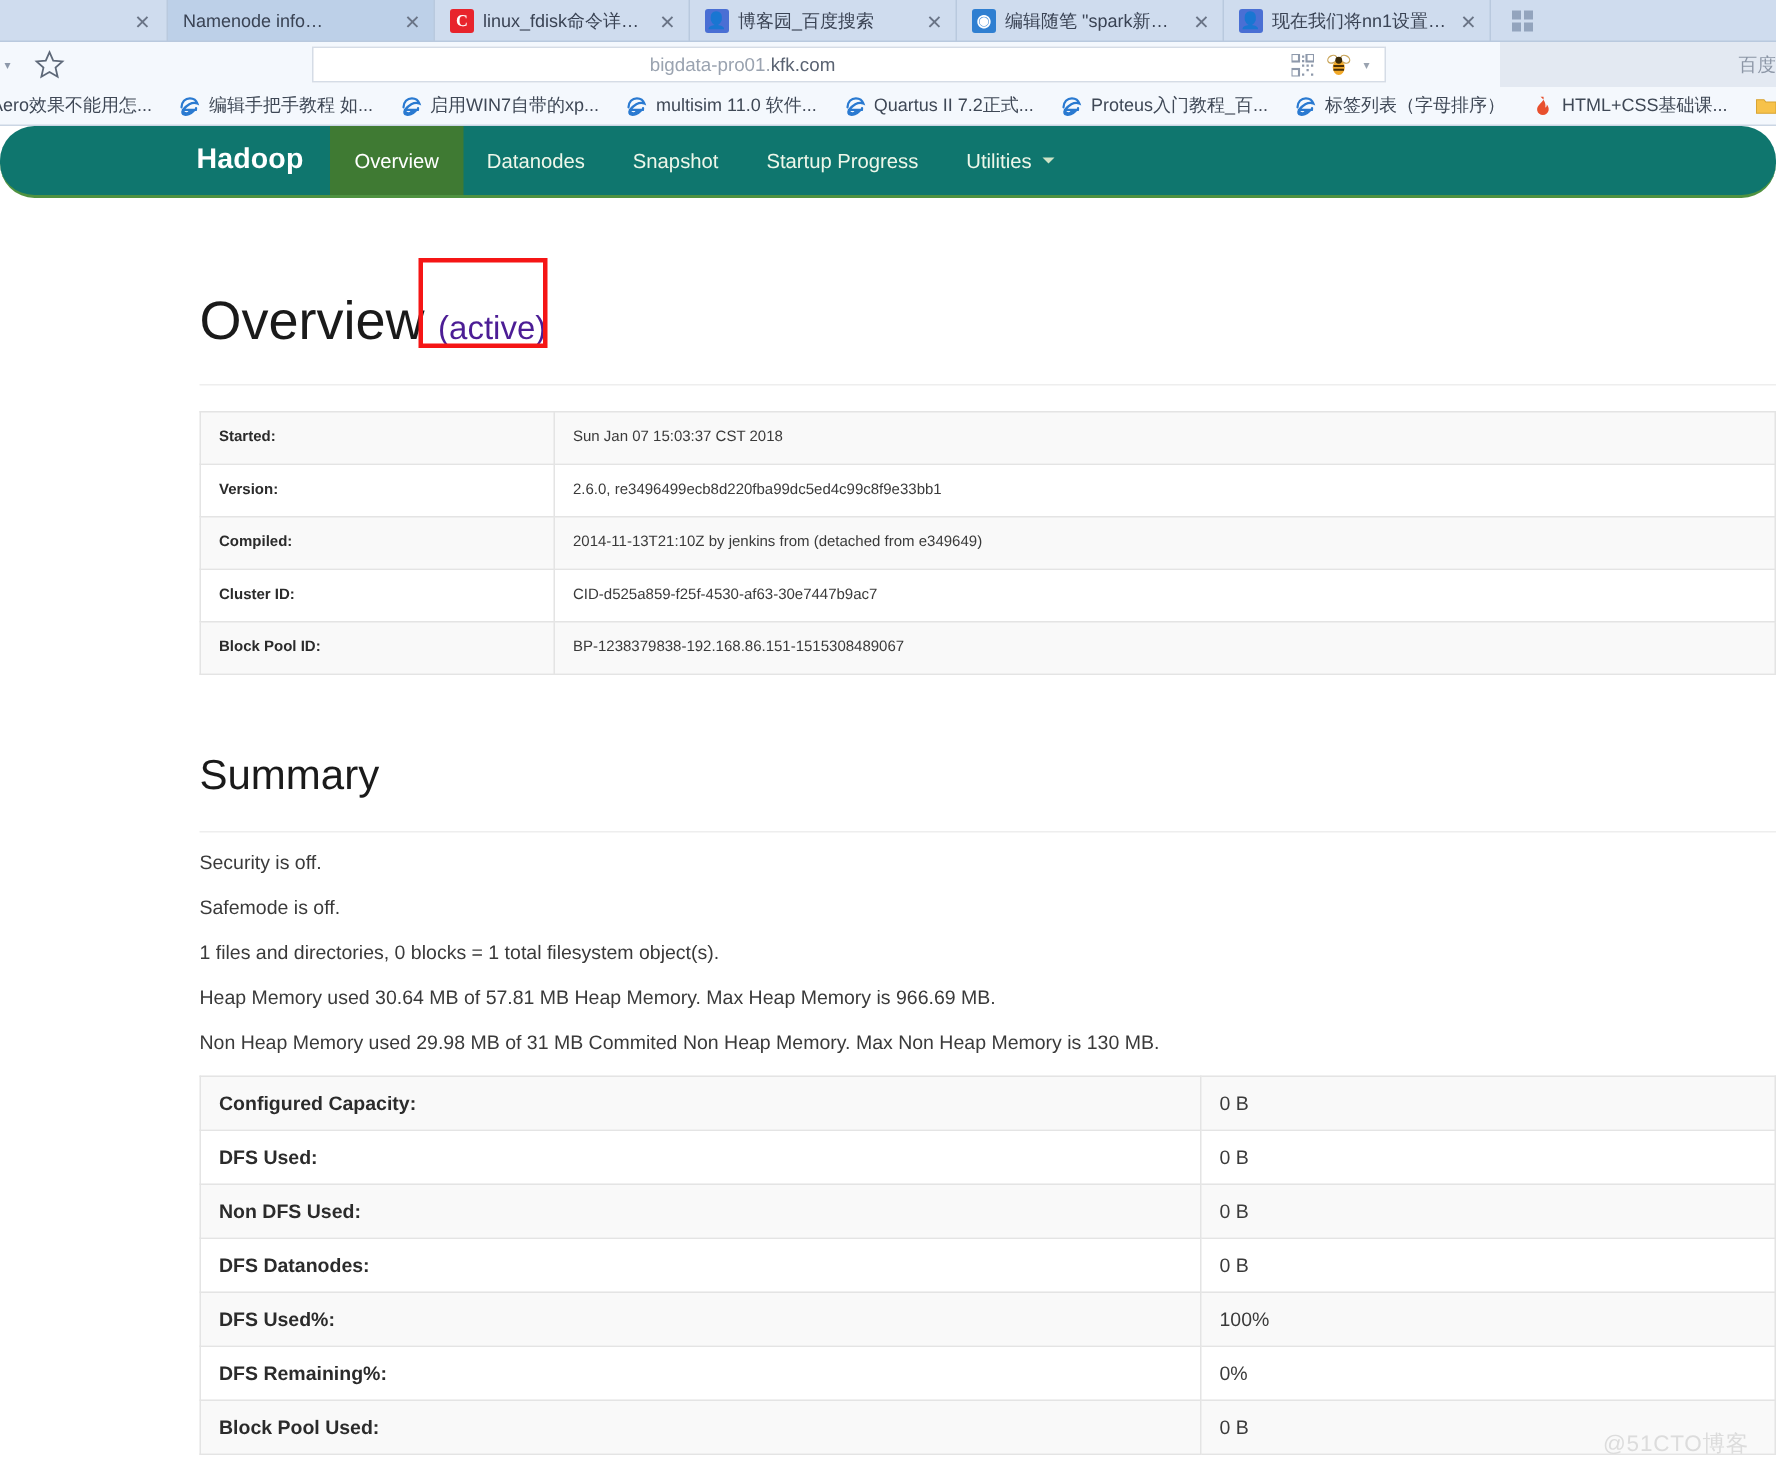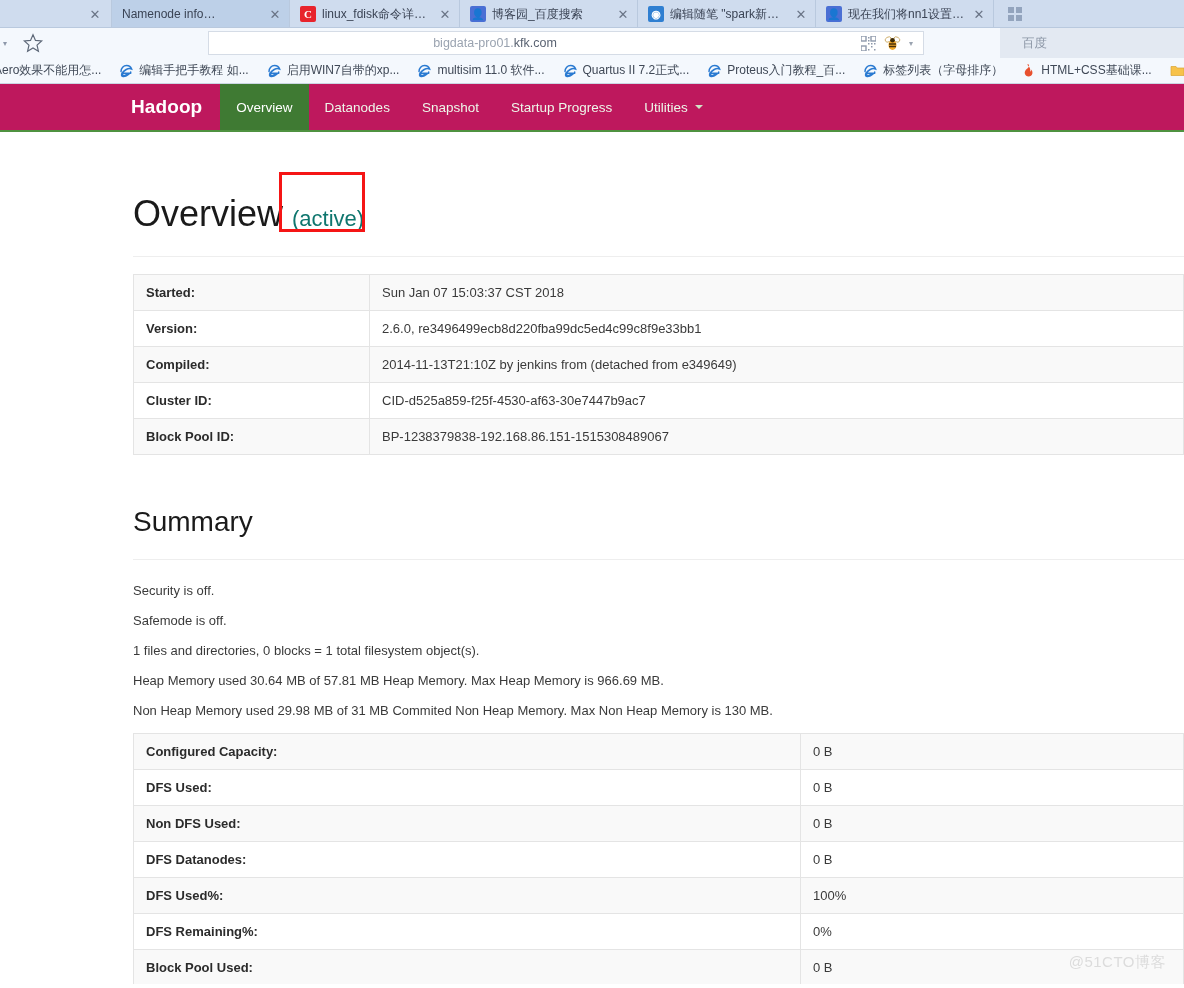--- a/index.html
+++ b/index.html
@@ -112,21 +112,21 @@
   .omnibox .url b { color: #5a6372; font-weight: normal; }
   .qr-icon { width: 15px; height: 15px; margin-right: 8px; flex:0 0 15px; }
   .bee-icon { width: 17px; height: 16px; margin-right: 4px; flex:0 0 17px; }
   .omnibox .drop-caret { color: #9aa3b0; font-size: 8px; width: 12px; text-align: center; }
   .search-pill {
     position: absolute; right: 0; top: 0;
     width: 184px; height: 30px;
     background: #e3e9f2;
     display: flex; align-items: center;
     padding-left: 22px;
-    font-size: 12.5px; color: #8c96a6;
+    font-size: 12.5px; color: #8c96a6; justify-content: flex-end;
   }
 
   
   .bookmarks {
     height: 26px;
     background: #f4f8fd;
     display: flex; align-items: center;
     position: relative;
     overflow: hidden;
     border-bottom: 1px solid #cbd6e4;
@@ -138,24 +138,25 @@
     padding: 0 9px;
     height: 26px;
   }
   .bm:first-child { padding-left: 0; margin-left: -6px; }
   .bm .bmico { width: 15px; height: 15px; margin-right: 5px; flex: 0 0 15px; }
   .bm .bmlabel { overflow: hidden; text-overflow: ellipsis; }
 
   
   .hadoop-nav {
     height: 48px;
-    background: #be185d;
+    background: #0f766e;
     display: flex; align-items: stretch;
     padding-left: 117px;
     border-bottom: 2px solid #4f9240;
+    border-radius: 23px;
   }
   .brand {
     display: flex; align-items: center;
     padding: 0 18px 0 14px;
     color: #ffffff;
     font-size: 19px;
     font-weight: bold;
     letter-spacing: 0.1px;
   }
   .nav-item {
@@ -193,41 +194,41 @@
     margin-left: 14px;
     font-weight: normal;
   }
   .active-wrap {
     margin-left: 9px;
     position: relative;
     display: inline-block;
   }
   .active-wrap .state {
     font-size: 22px;
-    color: #0f766e;
+    color: #4c1d95;
   }
   .active-wrap .annot-box {
     position: absolute;
     left: -13px; top: -22px;
     width: 86px; height: 60px;
     border: 3px solid #f51515;
     pointer-events: none;
   }
   hr.rule {
     border: 0;
     border-top: 1px solid #eeeeee;
     margin: 22px 0 0 0;
     width: 1051px;
   }
 
   table.kv {
     border-collapse: collapse;
     width: 1051px;
     margin-top: 17px;
-    font-size: 13px;
+    font-size: 10px;
     table-layout: fixed;
   }
   table.kv td {
     border: 1px solid #e4e4e4;
     padding: 10px 12px;
     color: #333333;
     vertical-align: middle;
     height: 35px;
   }
   table.kv tr:nth-child(odd) td { background: #f9f9f9; }
@@ -235,21 +236,21 @@
   table.kv td.k { font-weight: bold; color: #2b2b2b; width: 236px; }
   table.kv td.v { color: #3a3a3a; }
 
   h2.summary-title {
     font-size: 28px;
     font-weight: normal;
     color: #1a1a1a;
     margin: 52px 0 0 0;
     line-height: 1.1;
   }
-  .summary-lines { margin-top: 23px; }
+  .summary-lines { margin-top: 12px; }
   .summary-lines p {
     margin: 0 0 13px 0;
     font-size: 13px;
     color: #3a3a3a;
     line-height: 1.3;
   }
 
   table.cap {
     border-collapse: collapse;
     width: 1051px;

